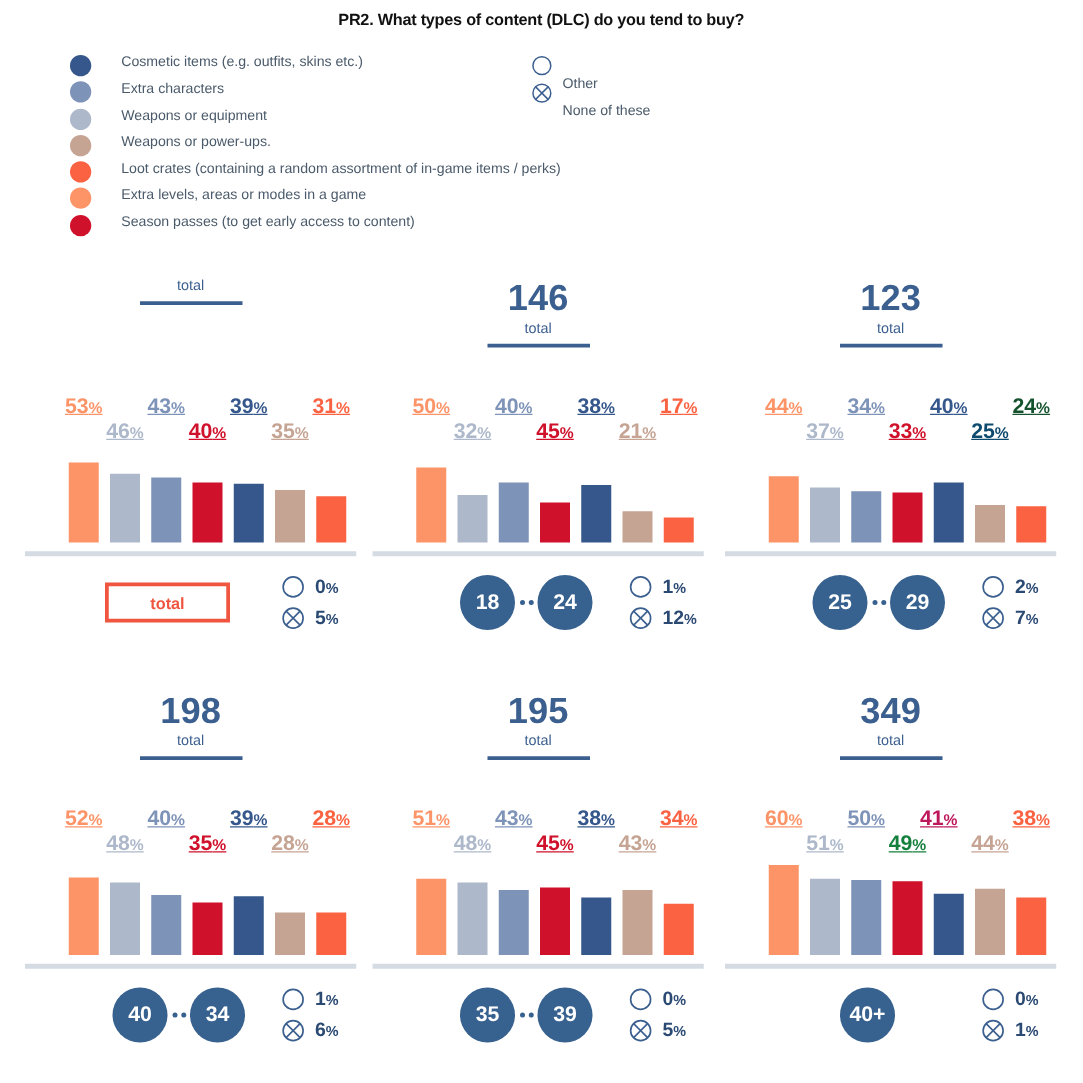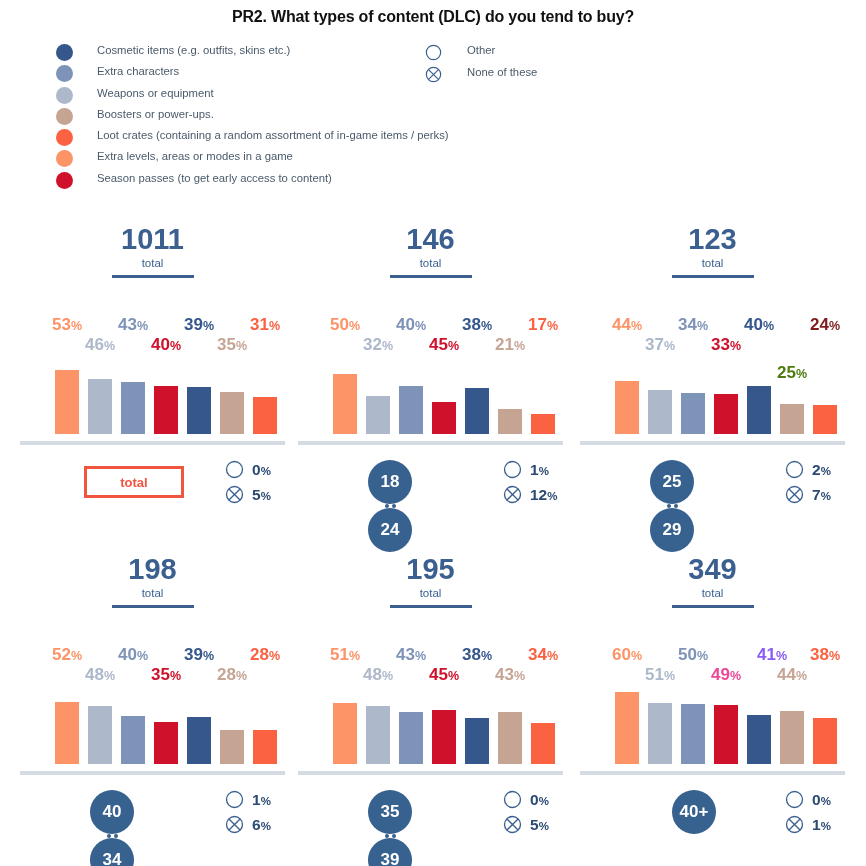--- a/index.html
+++ b/index.html
@@ -8,41 +8,41 @@
     background:#ffffff;
     font-family:"Liberation Sans", sans-serif;
     color:#3d4d63;
     overflow:hidden;
     position:relative;
   }
   
   .title{
     position:absolute;top:8px;left:0;width:866px;
     text-align:center;
-    font-size:16px;font-weight:bold;color:#111111;
+    font-size:13px;font-weight:bold;color:#111111;
     letter-spacing:-0.2px;
   }
   
   .legend{
     position:absolute;top:44px;left:0;width:866px;height:165px;
   }
   .legend-col-left{position:absolute;left:56px;top:0;}
   .legend-col-right{position:absolute;left:425px;top:0;}
   .legend-row{
     display:flex;align-items:flex-start;height:21.3px;
   }
   .legend-swatch{
     width:17px;height:17px;border-radius:50%;
     flex:0 0 17px;margin-right:0;
   }
   .legend-label{
     margin-left:24px;
     font-size:11.3px;color:#4a5a6a;white-space:nowrap;
   }
-  .legend-col-right .legend-row{height:22px;}
+  .legend-col-right .legend-row{height:22px;flex-direction:column;}
   .ring-ico{
     width:17px;height:17px;flex:0 0 17px;display:block;
   }
   .legend-col-right .legend-label{margin-left:25px;}
   
   .panels{position:absolute;top:222px;left:0;width:866px;}
   .panel{
     position:absolute;width:281px;height:322px;
   }
   
@@ -62,41 +62,42 @@
   
   .pct-rows{
     position:absolute;top:93px;left:0;width:281px;height:47px;
   }
   .pct-row{position:absolute;left:0;width:281px;height:23px;}
   .pct-row.top{top:0;}
   .pct-row.bot{top:20px;}
   .pct{
     position:absolute;font-weight:bold;font-size:17px;white-space:nowrap;
     transform:translateX(-50%);
+    text-decoration:underline;
   }
   .pct .u{font-size:12.5px;font-weight:bold;}
   
   .bars{
     position:absolute;left:0;top:140px;width:281px;height:72px;
   }
   .bar{
     position:absolute;bottom:0;width:24px;
   }
   
   .divider{
     position:absolute;left:8px;top:219px;width:265px;height:3.5px;
     background:#d5dbe3;
   }
   
   .footer{
     position:absolute;left:0;top:232px;width:281px;height:70px;
   }
   .age-group{
     position:absolute;left:78px;top:6px;
-    display:flex;align-items:center;flex-direction:column;
+    display:flex;align-items:center;
   }
   .age-group.single{left:100px;}
   .age-circle{
     width:44px;height:44px;border-radius:50%;
     background:#37618e;color:#ffffff;
     display:flex;align-items:center;justify-content:center;
     font-size:17px;font-weight:bold;
   }
   .age-dots{
     width:18px;display:flex;justify-content:center;align-items:center;gap:3px;
@@ -139,21 +140,21 @@
       <div class="legend-row">
         <div class="legend-swatch" style="background: rgb(126, 147, 184);"></div>
         <div class="legend-label">Extra characters</div>
       </div>
       <div class="legend-row">
         <div class="legend-swatch" style="background: rgb(173, 184, 202);"></div>
         <div class="legend-label">Weapons or equipment</div>
       </div>
       <div class="legend-row">
         <div class="legend-swatch" style="background: rgb(198, 164, 148);"></div>
-        <div class="legend-label">Boosters or power-ups.</div>
+        <div class="legend-label">Weapons or power-ups.</div>
       </div>
       <div class="legend-row">
         <div class="legend-swatch" style="background: rgb(251, 98, 66);"></div>
         <div class="legend-label">Loot crates (containing a random assortment of in-game items / perks)</div>
       </div>
       <div class="legend-row">
         <div class="legend-swatch" style="background: rgb(252, 148, 104);"></div>
         <div class="legend-label">Extra levels, areas or modes in a game</div>
       </div>
       <div class="legend-row">
@@ -175,21 +176,20 @@
           <line x1="16.1" y1="3.9" x2="3.9" y2="16.1" stroke="#3b5f8f" stroke-width="1.4"></line>
         </svg>
         <div class="legend-label">None of these</div>
       </div>
     </div>
 </div>
 
 <div class="panels">
     <div class="panel" style="left: 12px; top: 0px;">
       <div class="total-wrap">
-        <div class="total-num">1011</div>
         <div class="total-word">total</div>
         <div class="total-rule"></div>
       </div>
       <div class="pct-rows">
         <div class="pct-row top">
           <div class="pct" style="color: rgb(252, 148, 104); left: 55px;"><span>53</span><span class="u">%</span></div>
           <div class="pct" style="color: rgb(126, 147, 184); left: 121px;"><span>43</span><span class="u">%</span></div>
           <div class="pct" style="color: rgb(53, 87, 140); left: 187px;"><span>39</span><span class="u">%</span></div>
           <div class="pct" style="color: rgb(251, 98, 66); left: 253px;"><span>31</span><span class="u">%</span></div>
         </div>
@@ -289,26 +289,26 @@
       <div class="total-wrap">
         <div class="total-num">123</div>
         <div class="total-word">total</div>
         <div class="total-rule"></div>
       </div>
       <div class="pct-rows">
         <div class="pct-row top">
           <div class="pct" style="color: rgb(252, 148, 104); left: 55px;"><span>44</span><span class="u">%</span></div>
           <div class="pct" style="color: rgb(126, 147, 184); left: 121px;"><span>34</span><span class="u">%</span></div>
           <div class="pct" style="color: rgb(53, 87, 140); left: 187px;"><span>40</span><span class="u">%</span></div>
-          <div class="pct" style="color: #7f1d1d; left: 253px;"><span>24</span><span class="u">%</span></div>
+          <div class="pct" style="color: #14532d; left: 253px;"><span>24</span><span class="u">%</span></div>
         </div>
         <div class="pct-row bot">
           <div class="pct" style="color: rgb(173, 184, 202); left: 88px;"><span>37</span><span class="u">%</span></div>
           <div class="pct" style="color: rgb(208, 17, 43); left: 154px; text-align: center;"><span>33</span><span class="u">%</span></div>
-          <div class="pct" style="color: #4d7c0f; left: 220px; margin-top: 28px;"><span>25</span><span class="u">%</span></div>
+          <div class="pct" style="color: #0c4a6e; left: 220px;"><span>25</span><span class="u">%</span></div>
         </div>
       </div>
       <div class="bars">
         <div class="bar" style="left: 43px; height: 52.8px; background: rgb(252, 148, 104);"></div>
         <div class="bar" style="left: 76px; height: 44.4px; background: rgb(173, 184, 202);"></div>
         <div class="bar" style="left: 109px; height: 40.8px; background: rgb(126, 147, 184);"></div>
         <div class="bar" style="left: 142px; height: 39.6px; background: rgb(208, 17, 43);"></div>
         <div class="bar" style="left: 175px; height: 48px; background: rgb(53, 87, 140);"></div>
         <div class="bar" style="left: 208px; height: 30px; background: rgb(198, 164, 148);"></div>
         <div class="bar" style="left: 241px; height: 28.8px; background: rgb(251, 98, 66);"></div>
@@ -456,26 +456,26 @@
     <div class="panel" style="left: 572px; top: 330px;">
       <div class="total-wrap">
         <div class="total-num">349</div>
         <div class="total-word">total</div>
         <div class="total-rule"></div>
       </div>
       <div class="pct-rows">
         <div class="pct-row top">
           <div class="pct" style="color: rgb(252, 148, 104); left: 55px;"><span>60</span><span class="u">%</span></div>
           <div class="pct" style="color: rgb(126, 147, 184); left: 121px;"><span>50</span><span class="u">%</span></div>
-          <div class="pct" style="color: #8b5cf6; left: 200px;"><span>41</span><span class="u">%</span></div>
+          <div class="pct" style="color: #be185d; left: 179px;"><span>41</span><span class="u">%</span></div>
           <div class="pct" style="color: rgb(251, 98, 66); left: 253px;"><span>38</span><span class="u">%</span></div>
         </div>
         <div class="pct-row bot">
           <div class="pct" style="color: rgb(173, 184, 202); left: 88px;"><span>51</span><span class="u">%</span></div>
-          <div class="pct" style="color: #ec4899; left: 154px;"><span>49</span><span class="u">%</span></div>
+          <div class="pct" style="color: #15803d; left: 154px;"><span>49</span><span class="u">%</span></div>
           <div class="pct" style="color: rgb(198, 164, 148); left: 220px;"><span>44</span><span class="u">%</span></div>
         </div>
       </div>
       <div class="bars">
         <div class="bar" style="left: 43px; height: 72px; background: rgb(252, 148, 104);"></div>
         <div class="bar" style="left: 76px; height: 61.2px; background: rgb(173, 184, 202);"></div>
         <div class="bar" style="left: 109px; height: 60px; background: rgb(126, 147, 184);"></div>
         <div class="bar" style="left: 142px; height: 58.8px; background: rgb(208, 17, 43);"></div>
         <div class="bar" style="left: 175px; height: 49.2px; background: rgb(53, 87, 140);"></div>
         <div class="bar" style="left: 208px; height: 52.8px; background: rgb(198, 164, 148);"></div>

